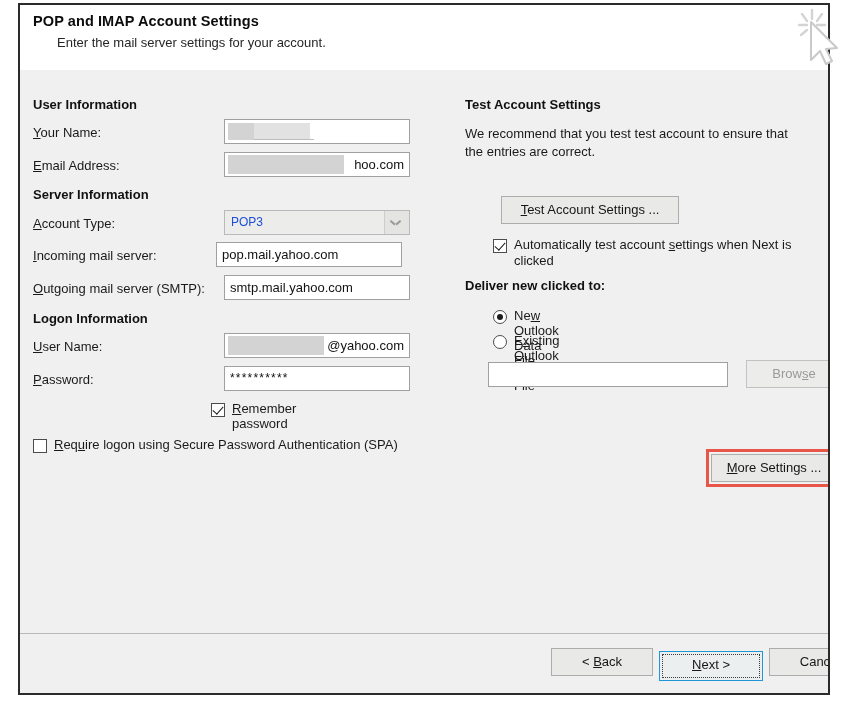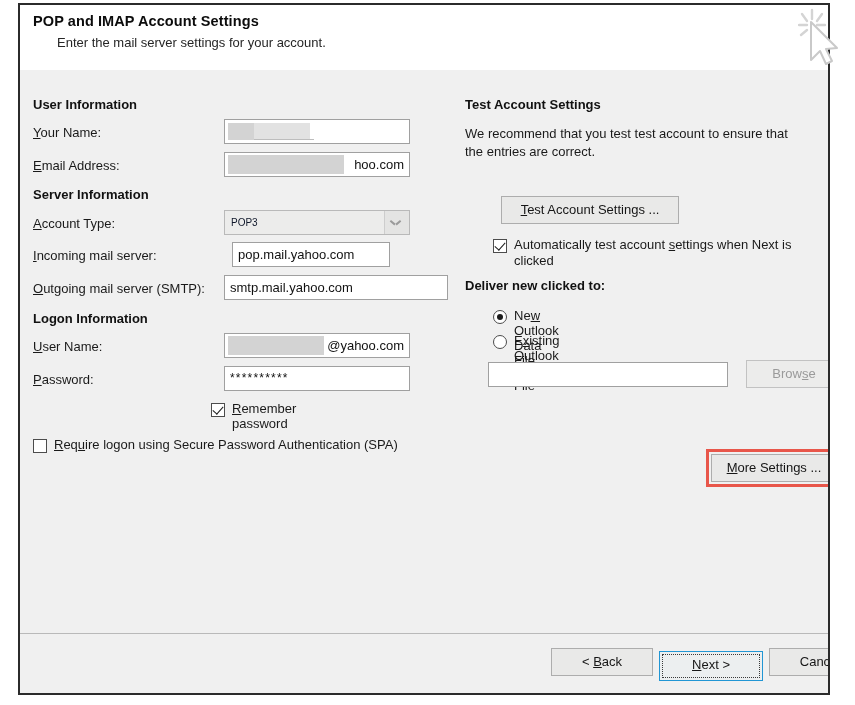--- a/index.html
+++ b/index.html
@@ -113,22 +113,22 @@
     position: absolute;
     box-sizing: border-box;
     height: 25px;
     background: #ececeb;
     border: 1px solid #b9b9b9;
   }
   .combo .combo-text {
     position: absolute;
     left: 6px; top: 0;
     line-height: 23px;
-    font-size: 10px;
-    color: #0f172a;
+    font-size: 12px;
+    color: #1d4ed8;
   }
   .combo .combo-btn {
     position: absolute;
     right: 0; top: 0;
     width: 24px; height: 23px;
     background: #e4e4e3;
     border-left: 1px solid #cdcdcd;
   }
   .chev {
     position: absolute;
@@ -266,24 +266,24 @@
 
     <div class="field-label" style="left:13px; top:146px;"><u>A</u>ccount Type:</div>
     <div class="combo" style="left:204px; top:140px; width:186px;">
       <div class="combo-text">POP3</div>
       <div class="combo-btn">
           <span class="chev"></span>
         </div>
     </div>
 
     <div class="field-label" style="left:13px; top:178px;"><u>I</u>ncoming mail server:</div>
-    <div class="input" style="left:212px; top:172px; width:158px;">pop.mail.yahoo.com</div>
+    <div class="input" style="left:196px; top:172px; width:186px;">pop.mail.yahoo.com</div>
 
     <div class="field-label" style="left:13px; top:211px;"><u>O</u>utgoing mail server (SMTP):</div>
-    <div class="input" style="left:204px; top:205px; width:224px;">smtp.mail.yahoo.com</div>
+    <div class="input" style="left:204px; top:205px; width:186px;">smtp.mail.yahoo.com</div>
 
     <div class="section-head" style="left:13px; top:241px;">Logon Information</div>
 
     <div class="field-label" style="left:13px; top:269px;"><u>U</u>ser Name:</div>
     <div class="input" style="left:204px; top:263px; width:186px; text-align:right;">@yahoo.com</div>
     <div class="redact" style="left:208px; top:266px; width:96px; height:19px;"></div>
 
     <div class="field-label" style="left:13px; top:302px;"><u>P</u>assword:</div>
     <div class="input pwd" style="left:204px; top:296px; width:186px;">**********</div>
 

